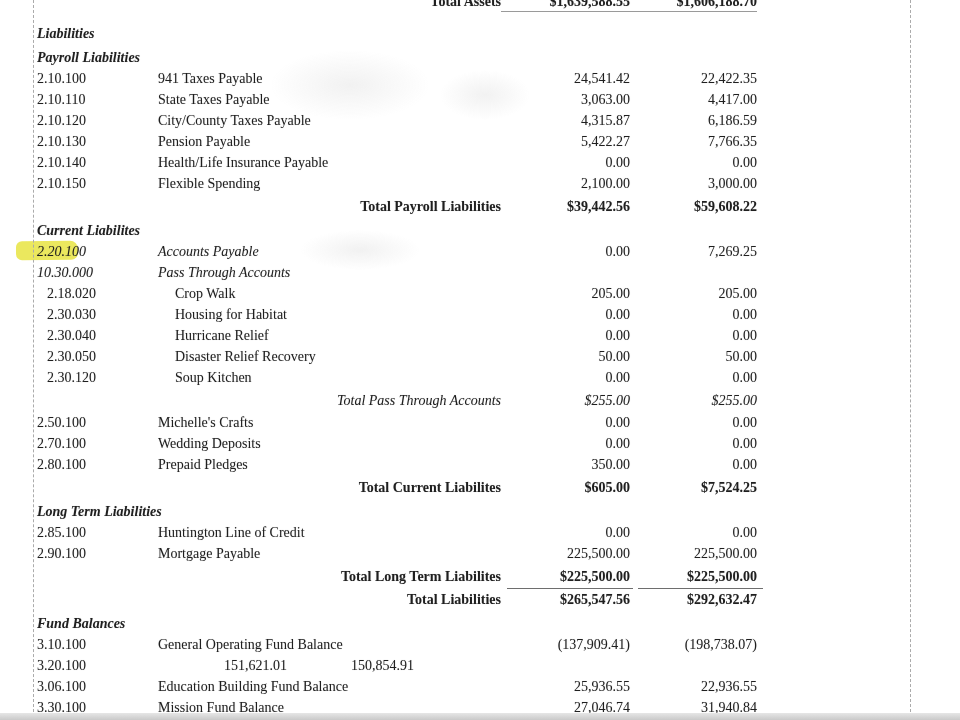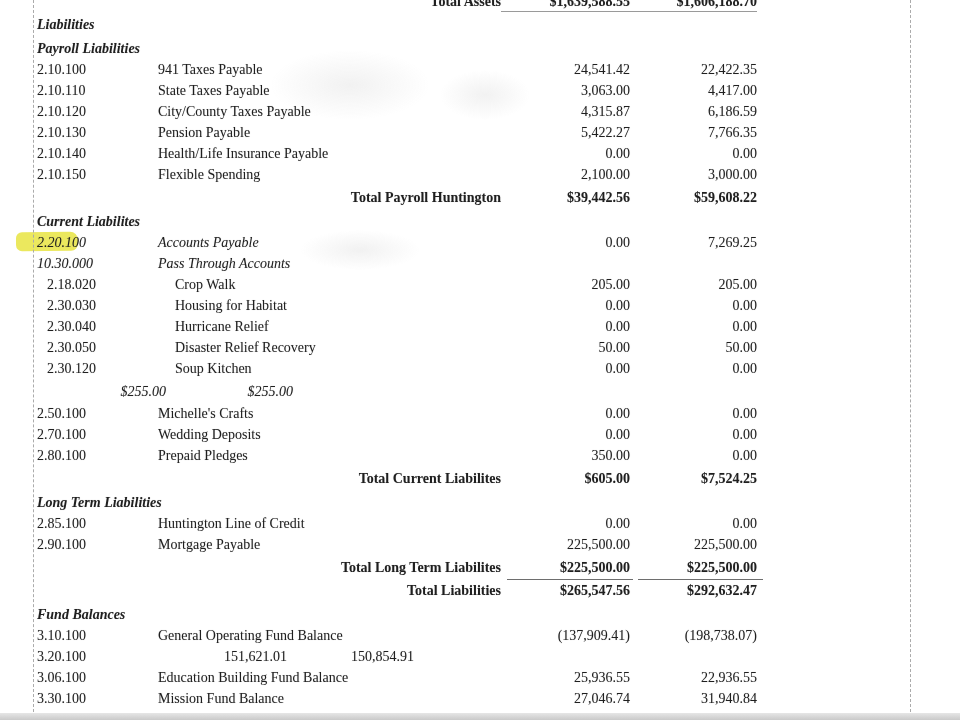--- a/index.html
+++ b/index.html
@@ -40,21 +40,21 @@
   .indent .c-code{padding-left:10px;}
   .indent .c-name{padding-left:17px;}
   
   .rule-below .c1::after{content:"";position:absolute;left:6px;right:-3px;bottom:-2px;
     border-bottom:1.5px solid #6e6e6e;}
   .rule-below .c2::after{content:"";position:absolute;left:8px;right:-6px;bottom:-2px;
     border-bottom:1.5px solid #6e6e6e;}
   
   .top-assets{position:absolute;top:-9px;left:0;font-weight:bold;}
   .top-assets .c1,.top-assets .c2{border-bottom:1px solid #9a9a9a;}
-  .rows-host{position:absolute;top:11px;left:0;width:960px;}
+  .rows-host{position:absolute;top:20px;left:0;width:960px;}
   
   .hl .c-code{position:relative;z-index:0;}
   .hl .c-code::before{content:"";position:absolute;left:-21px;top:0px;width:62px;height:19px;
     background:var(--hl,#e9e64c);border-radius:6px 8px 7px 6px;z-index:-1;opacity:0.9;
     transform:rotate(-0.6deg);}
 </style>
 </head>
 <body>
 
 <div class="page">
@@ -115,21 +115,21 @@
     <span class="cell c2">0.00</span>
   </div>
         <div class="row t-account">
     <span class="cell c-code">2.10.150</span>
     <span class="cell c-name">Flexible Spending</span>
     <span class="cell c1">2,100.00</span>
     <span class="cell c2">3,000.00</span>
   </div>
         <div class="row t-total">
 
-    <span class="cell c-name">Total Payroll Huntington</span>
+    <span class="cell c-name">Total Payroll Liabilities</span>
     <span class="cell c1">$39,442.56</span>
     <span class="cell c2">$59,608.22</span>
   </div>
         <div class="row t-section">
 
     <span class="cell c-name">Current Liabilites</span>
     <span class="cell c1"></span>
     <span class="cell c2"></span>
   </div>
         <div class="row t-account s-italic hl">
@@ -169,20 +169,21 @@
     <span class="cell c2">50.00</span>
   </div>
         <div class="row t-account indent">
     <span class="cell c-code">2.30.120</span>
     <span class="cell c-name">Soup Kitchen</span>
     <span class="cell c1">0.00</span>
     <span class="cell c2">0.00</span>
   </div>
         <div class="row t-total s-italic">
 
+    <span class="cell c-name">Total Pass Through Accounts</span>
     <span class="cell c1">$255.00</span>
     <span class="cell c2">$255.00</span>
   </div>
         <div class="row t-account">
     <span class="cell c-code">2.50.100</span>
     <span class="cell c-name">Michelle's Crafts</span>
     <span class="cell c1">0.00</span>
     <span class="cell c2">0.00</span>
   </div>
         <div class="row t-account">

